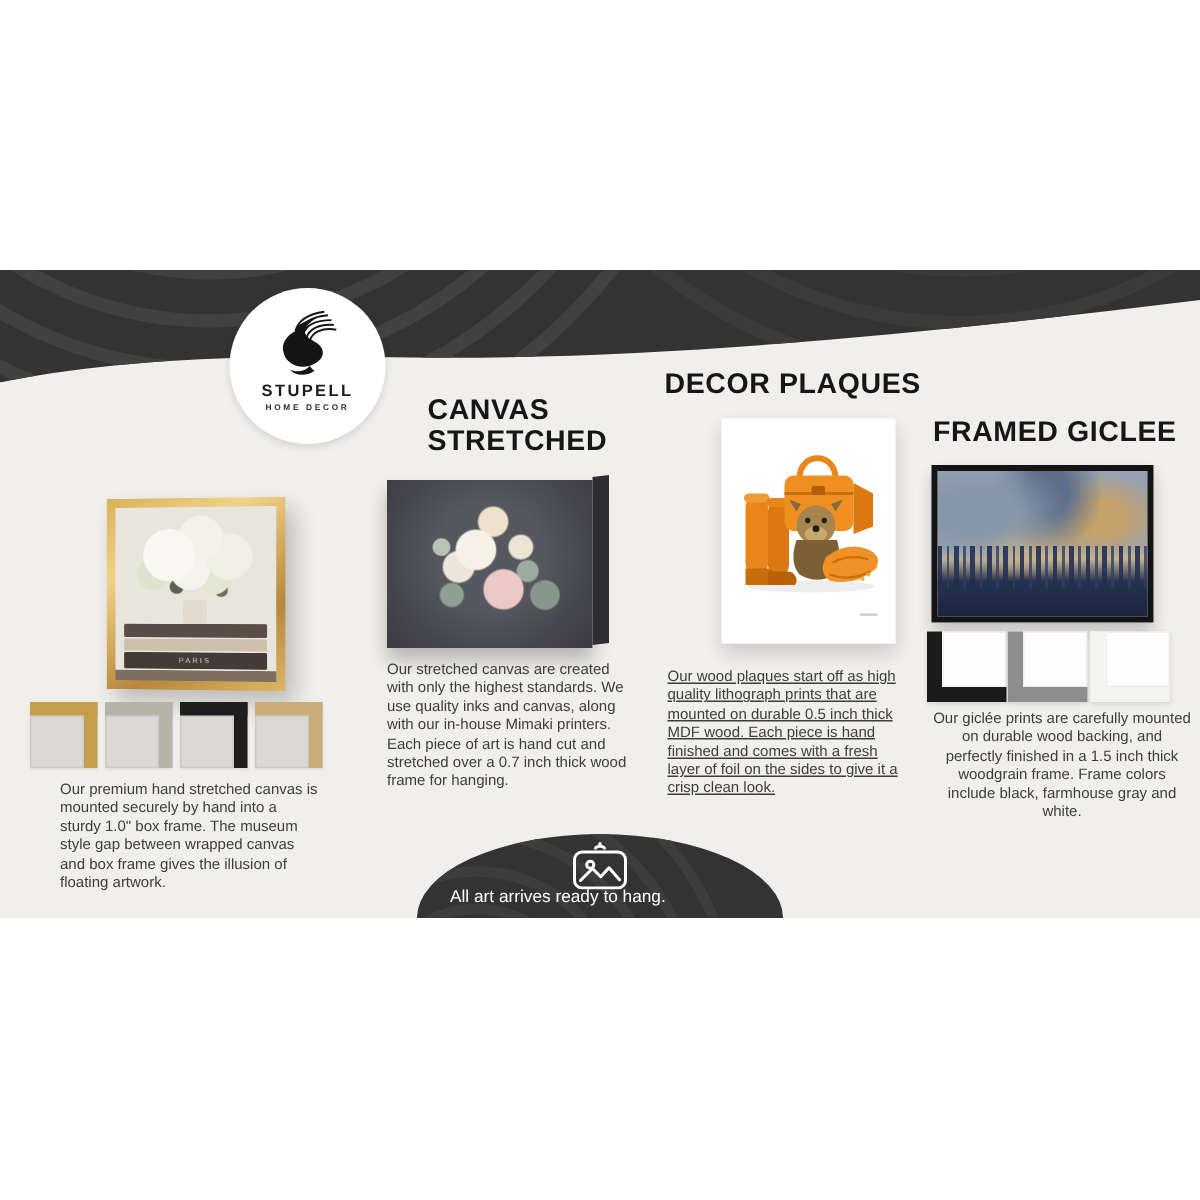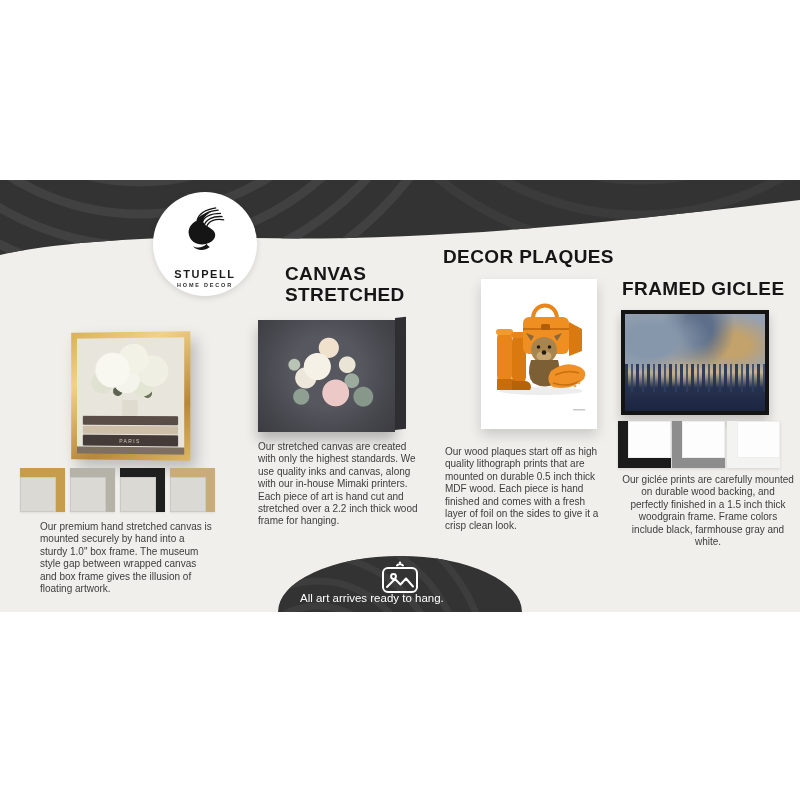--- a/index.html
+++ b/index.html
@@ -11,21 +11,21 @@
   .panel { position:absolute; left:0; top:180px; width:800px; height:432px; background:#f0efec; }
 
   
   .topband { position:absolute; left:0; top:180px; width:800px; height:80px; }
 
   
   .logo-circle { position:absolute; left:153px; top:192px; width:104px; height:104px;
                  background:#fff; border-radius:50%; display:flex; flex-direction:column;
                  align-items:center; box-shadow:0 2px 6px rgba(0,0,0,.12); }
   .logo-circle svg { margin-top:9px; }
-  .brand-name { font-size:11px; font-weight:700; letter-spacing:1.6px; color:#1c1c1c; margin-top:15px; }
+  .brand-name { font-size:11px; font-weight:700; letter-spacing:1.6px; color:#1c1c1c; margin-top:2px; }
   .brand-tagline { font-size:5.5px; font-weight:700; letter-spacing:1.8px; color:#2e2e2e; margin-top:2px; }
 
   
   .heading { position:absolute; font-weight:800; font-size:19px; letter-spacing:.4px;
              color:#161616; line-height:1.12; }
   .body-text { position:absolute; font-size:10px; line-height:12.4px; color:#3d3d3d; }
 
   
   .art1 { position:absolute; left:70px; top:332px; width:120px; height:128px; padding:6px;
           background:linear-gradient(150deg,#d9b258 0%,#f0d288 28%,#b8873a 70%,#dcb765 100%);
@@ -187,21 +187,21 @@
     <div>STRETCHED</div>
   </div>
 
   <div class="art2-wrap">
     <div class="art2">
       <div class="art2-flowers"></div>
     </div>
     <div class="art2-side"></div>
   </div>
 
-  <div class="body-text" style="left:258px; top:441px; width:162px;">Our stretched canvas are created with only the highest standards. We use quality inks and canvas, along with our in-house Mimaki printers. Each piece of art is hand cut and stretched over a 2.2 inch thick wood frame for hanging.</div>
+  <div class="body-text" style="left:258px; top:441px; width:162px;">Our stretched canvas are created with only the highest standards. We use quality inks and canvas, along with our in-house Mimaki printers. Each piece of art is hand cut and stretched over a 0.7 inch thick wood frame for hanging.</div>
 
   <div class="heading" style="left:443px; top:246px; width:220px;">
     <div>DECOR PLAQUES</div>
   </div>
 
   <div class="art3">
     <svg width="116" height="150" viewBox="0 0 116 150">
       <rect width="116" height="150" fill="#ffffff"></rect>
       <ellipse cx="60" cy="112" rx="42" ry="4" fill="rgba(0,0,0,0.07)"></ellipse>
 
@@ -228,21 +228,21 @@
       <path d="M50,81 q-5,15 2,23 q12,7 23,0 q6,-9 2,-23 z" fill="#7c5f35"></path>
 
       <path d="M70,92 q15,-11 29,-4 q8,4 4,12 q-13,12 -31,8 q-8,-6 -2,-16" fill="#ef9126"></path>
       <path d="M74,96 q12,-6 24,-2 M72,104 q14,5 27,-2" stroke="#c96f0e" stroke-width="1.5" fill="none"></path>
       <circle cx="98" cy="104" r="1.4" fill="#e3b34b"></circle>
       <circle cx="94" cy="107" r="1.4" fill="#e3b34b"></circle>
       <rect x="92" y="130" width="12" height="1.5" fill="#c9c9c9"></rect>
     </svg>
   </div>
 
-  <div class="body-text" style="left:445px; top:446px; width:162px;">Our wood plaques start off as high quality lithograph prints that are mounted on durable 0.5 inch thick MDF wood. Each piece is hand finished and comes with a fresh layer of foil on the sides to give it a crisp clean look.</div>
+  <div class="body-text" style="left:445px; top:446px; width:162px;text-decoration:underline;">Our wood plaques start off as high quality lithograph prints that are mounted on durable 0.5 inch thick MDF wood. Each piece is hand finished and comes with a fresh layer of foil on the sides to give it a crisp clean look.</div>
 
   <div class="heading" style="left:622px; top:278px; width:180px;">
     <div>FRAMED GICLEE</div>
   </div>
 
   <div class="art4">
     <div class="art4-streaks"></div>
   </div>
 
   <div class="swatch4" style="left: 618px; --fc: #1b1b1b;"></div>

